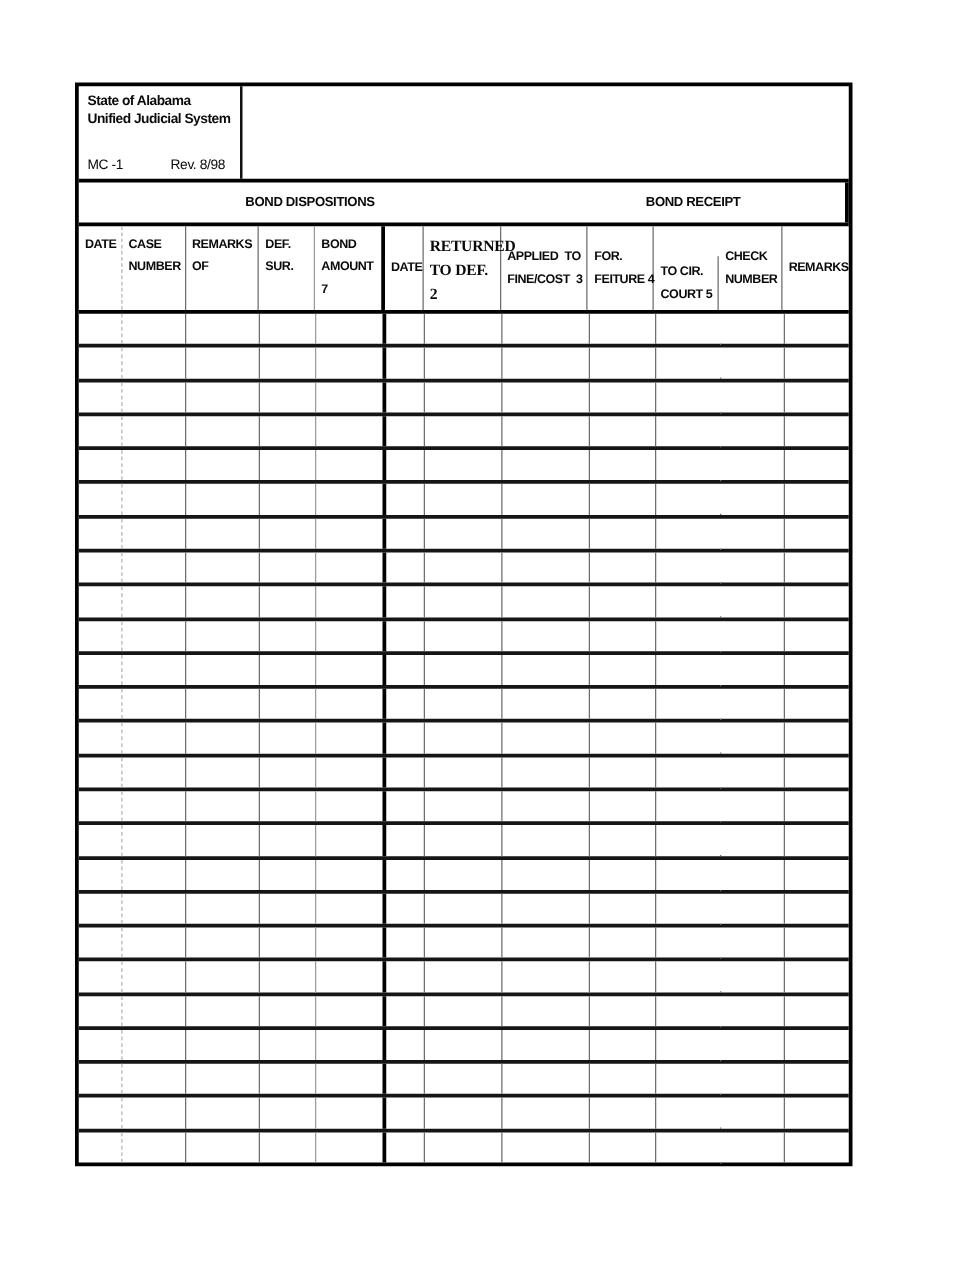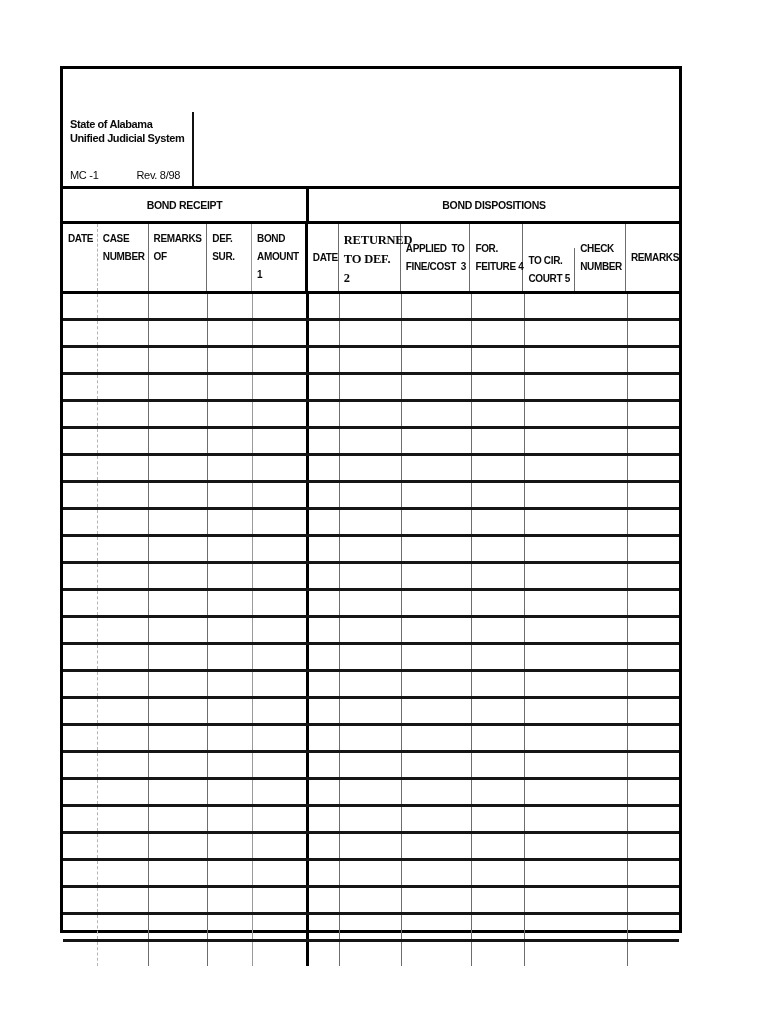--- a/index.html
+++ b/index.html
@@ -7,21 +7,21 @@
     position:relative;width:770px;height:1024px;background:#ffffff;
     font-family:"Liberation Sans","DejaVu Sans",sans-serif;color:#0a0a0a;
     overflow:hidden;
   }
   .formtable{
     position:absolute;left:60px;top:66px;width:622px;height:867px;
     border:3px solid #000;box-sizing:border-box;
     display:flex;flex-direction:column;background:#fff;
   }
   
-  .head-row{flex:0 0 74px;display:flex;border-bottom:3px solid #000;margin-top:43px;}
+  .head-row{flex:0 0 74px;display:flex;border-bottom:3px solid #000;}
   .head-left{
     width:131px;box-sizing:border-box;border-right:2px solid #111;
     display:flex;flex-direction:column;padding:5px 6px 5px 7px;
   }
   .agency{font-weight:bold;font-size:11px;line-height:14px;letter-spacing:-0.4px;white-space:nowrap;}
   .head-spacer{flex:1;}
   .mc-row{display:flex;align-items:flex-end;font-weight:normal;font-size:11px;letter-spacing:-0.3px;}
   .mc-rev{margin-left:38px;}
   .head-title{
     flex:1;display:flex;align-items:flex-end;justify-content:center;padding-bottom:7px;
@@ -88,35 +88,35 @@
         <div class="agency">Unified Judicial System</div>
         <div class="head-spacer"></div>
         <div class="mc-row">
           <span>MC -1</span>
           <span class="mc-rev">Rev. 8/98</span>
         </div>
       </div>
     </div>
 
     <div class="section-row">
+      <div class="sec-cell sec-disp">BOND DISPOSITIONS</div>
       <div class="sec-cell sec-receipt">BOND RECEIPT</div>
-      <div class="sec-cell sec-disp">BOND DISPOSITIONS</div>
     </div>
 
     <div class="colhead-row">
         <div class="cell hcell w0 top">DATE</div>
         <div class="cell hcell w1 top">CASE
 NUMBER</div>
         <div class="cell hcell w2 top">REMARKS
 OF</div>
         <div class="cell hcell w3 top">DEF.
 SUR.</div>
         <div class="cell hcell w4 top">BOND
 AMOUNT
-1</div>
+7</div>
         <div class="cell hcell w5 mid">DATE</div>
         <div class="cell hcell w6 top serif">RETURNED
 TO DEF.
 2</div>
         <div class="cell hcell w7 mid">APPLIED  TO
 FINE/COST  3</div>
         <div class="cell hcell w8 mid">FOR.
 FEITURE 4</div>
         <div class="cell hcell w9 mid">TO CIR.
 COURT 5</div>

